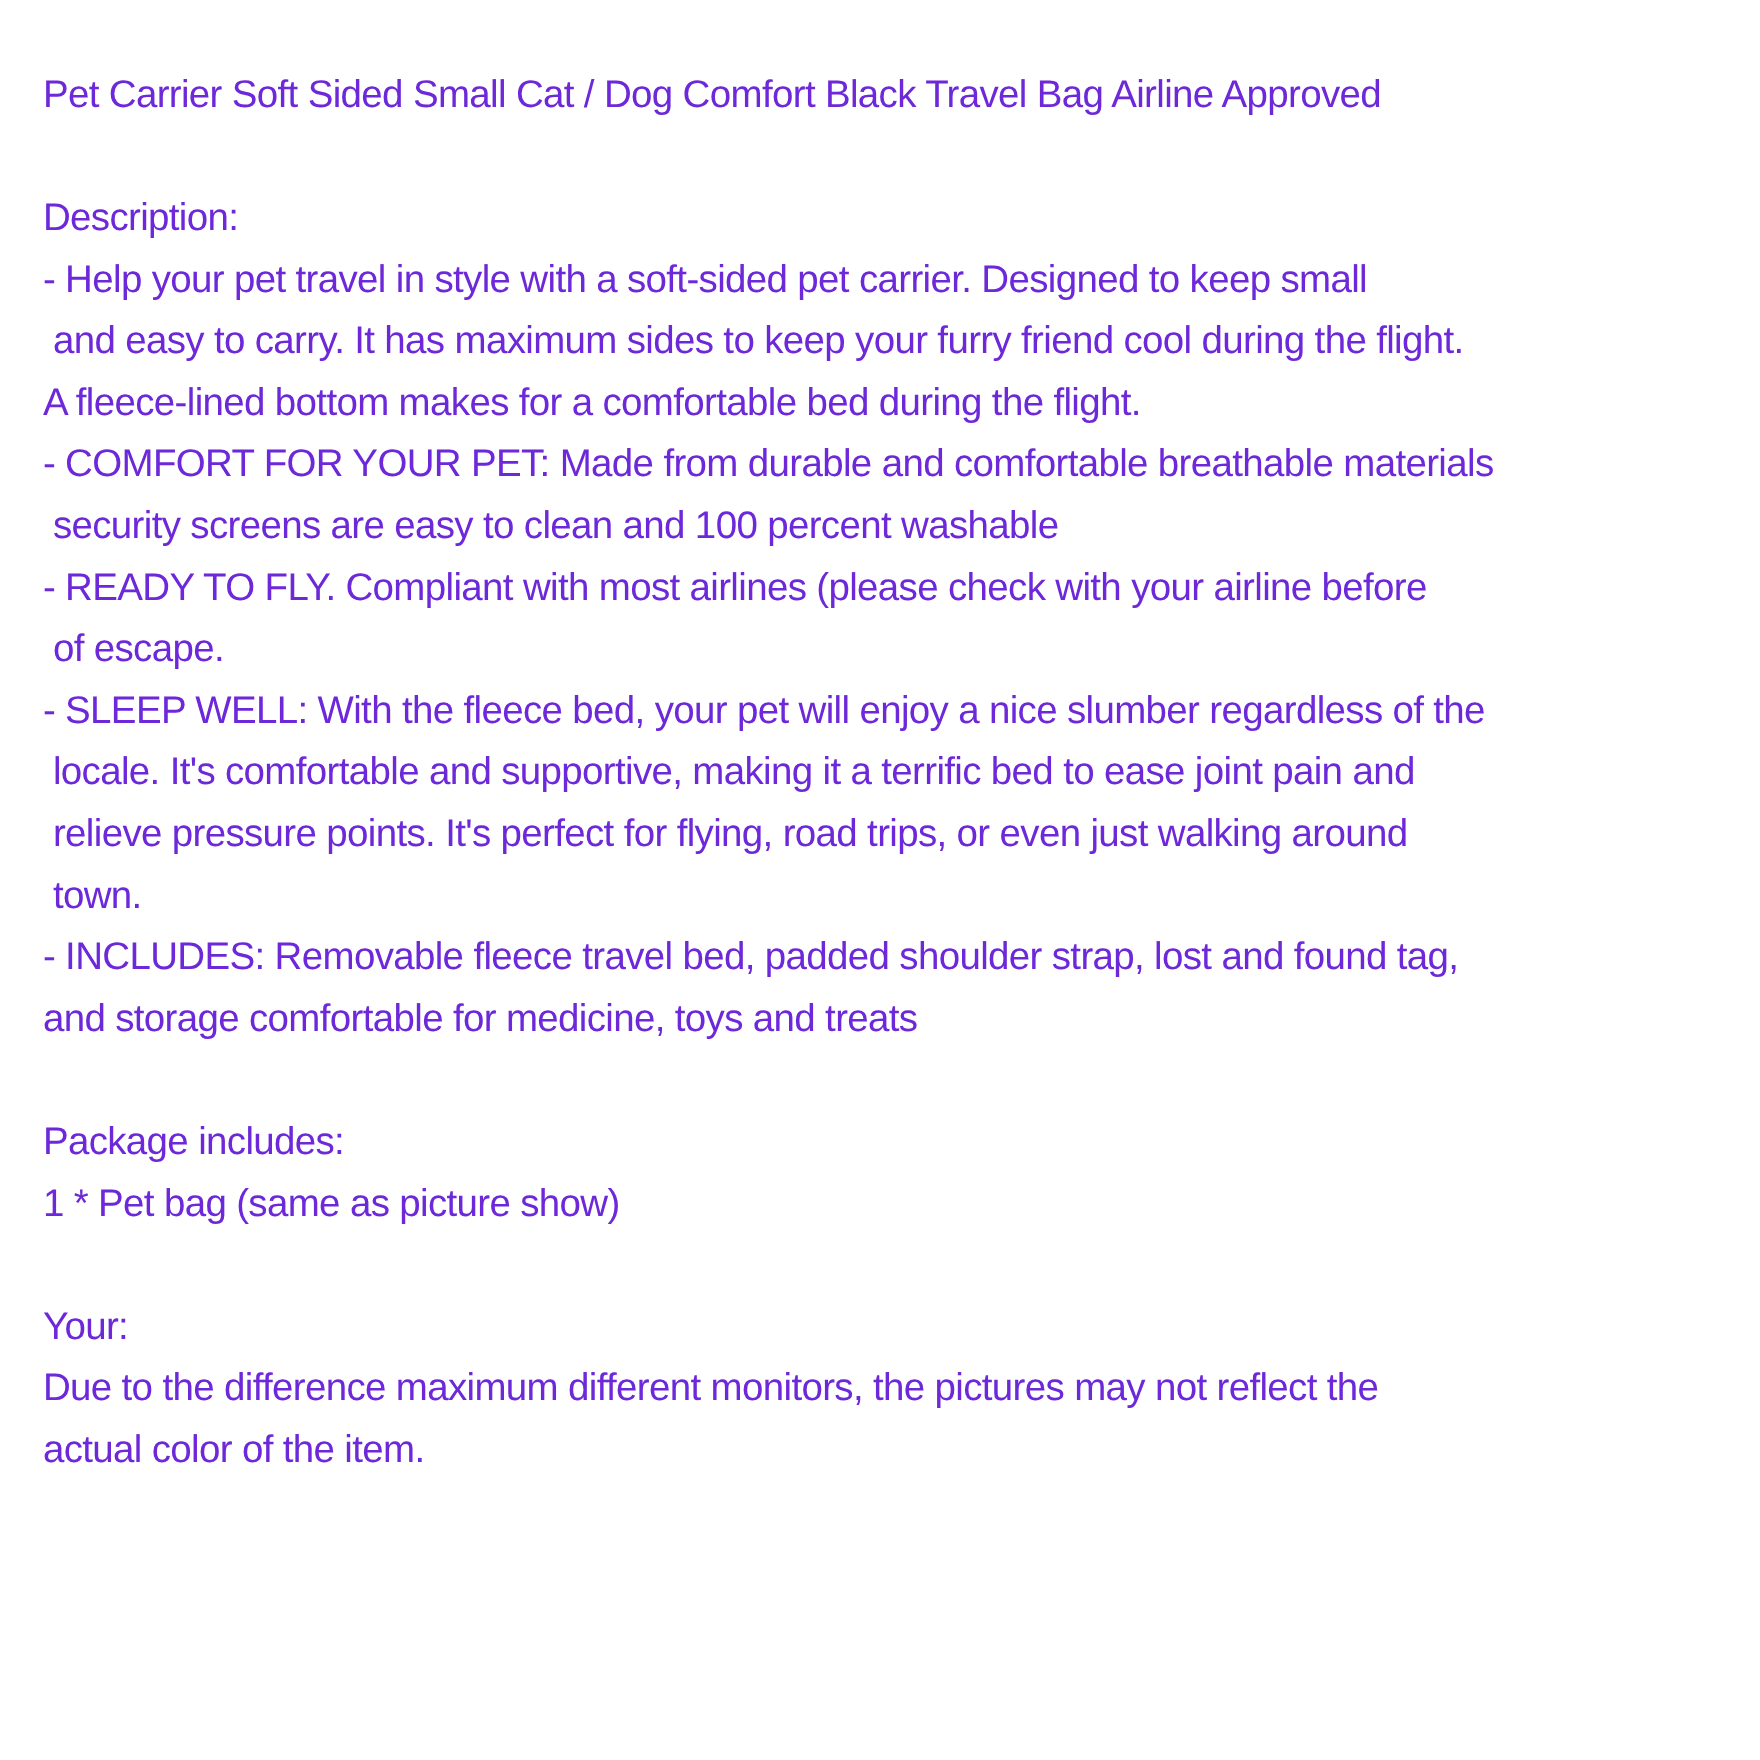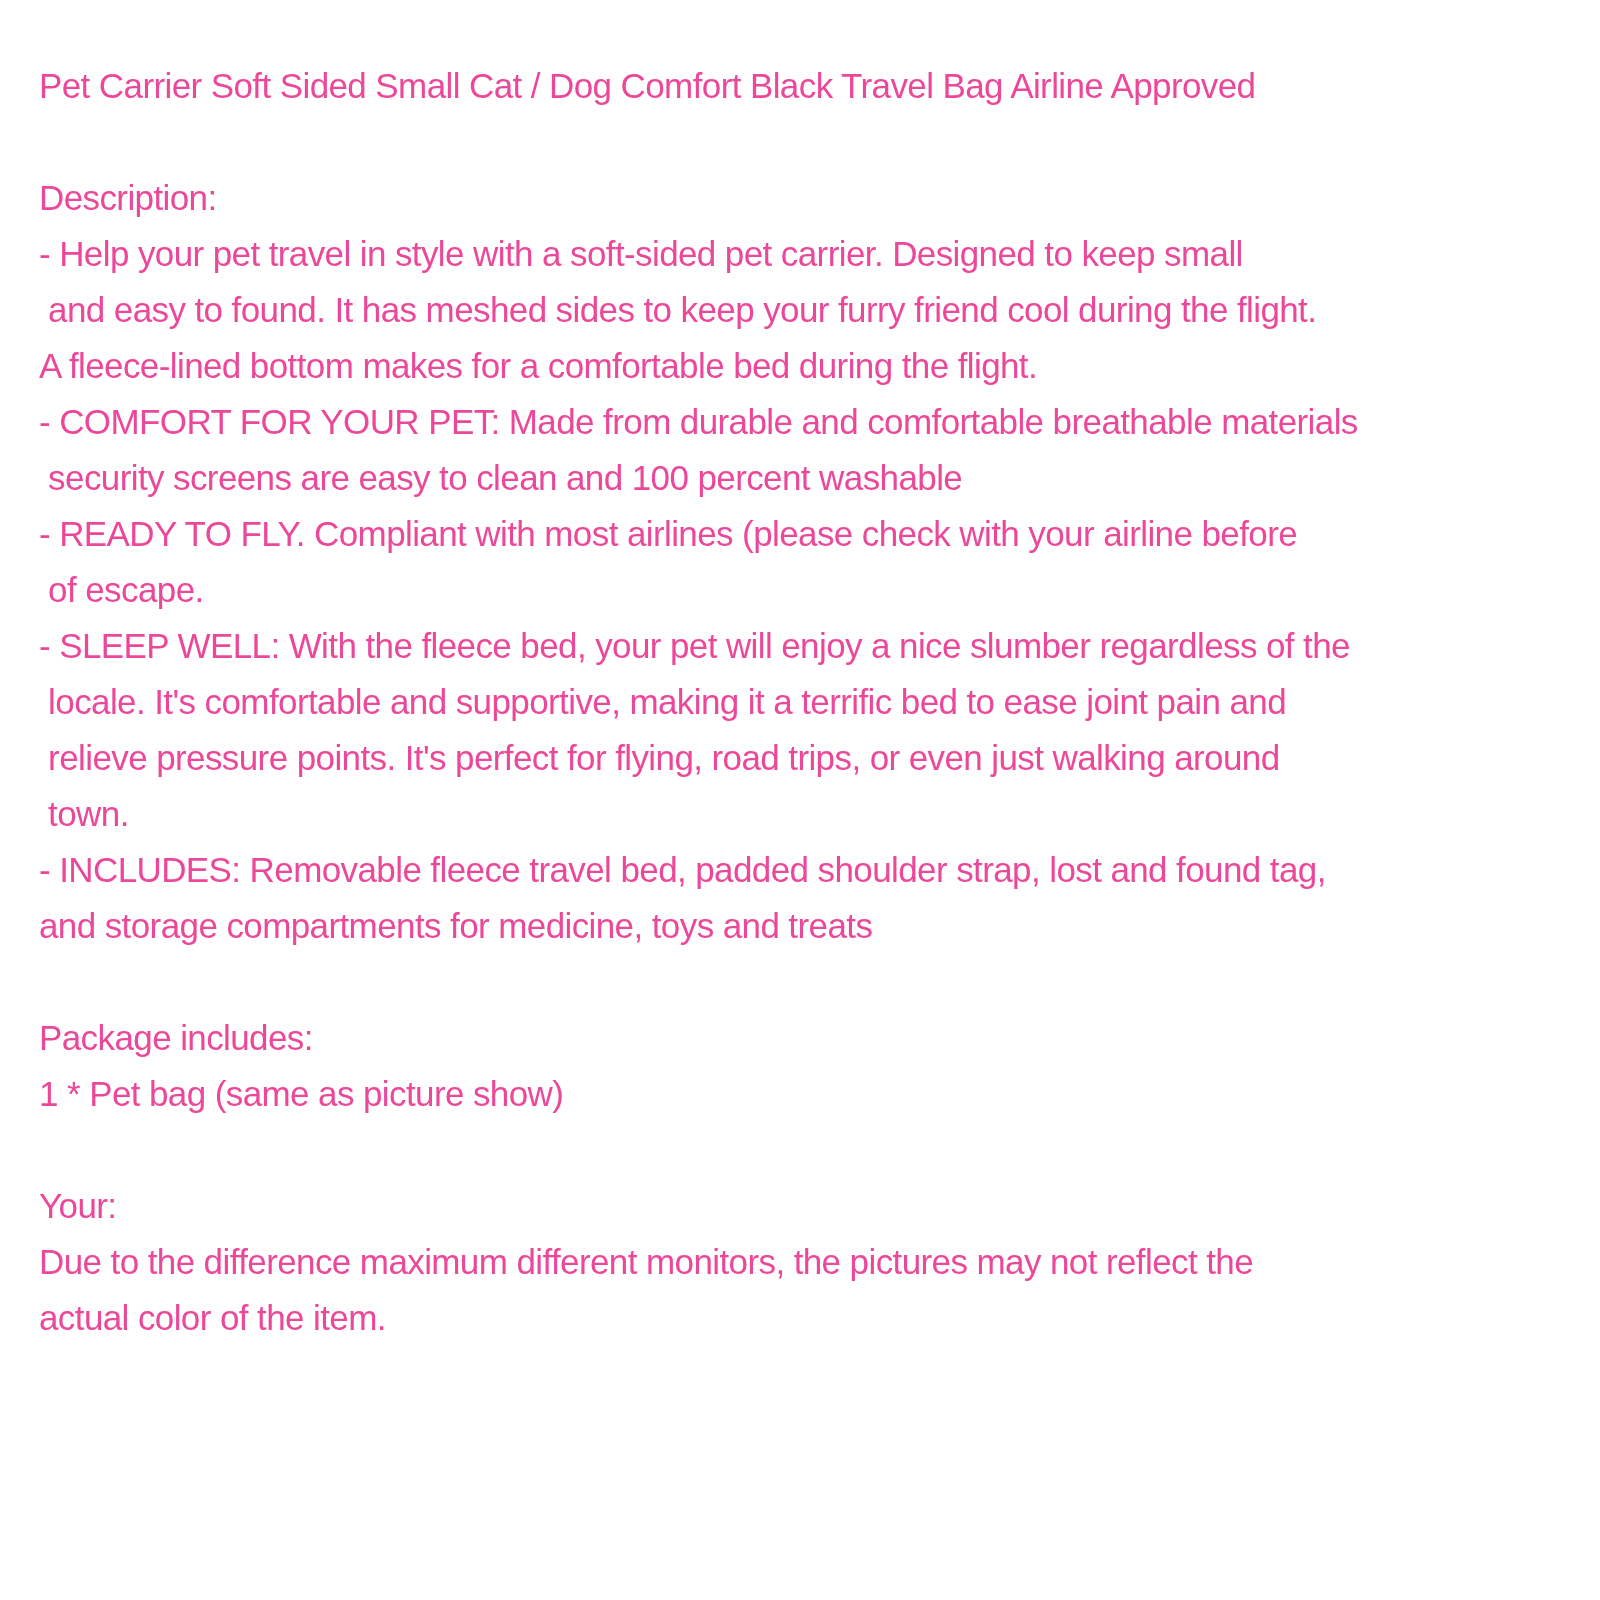--- a/index.html
+++ b/index.html
@@ -1,46 +1,46 @@
 <!DOCTYPE html>
 <html><head>
 <meta charset="utf-8">
 <style>
   html, body { margin: 0; padding: 0; background: #ffffff; }
   body { width: 1600px; height: 1600px; overflow: hidden; position: relative; }
   .doc {
     position: absolute; left: 39px; top: 58px;
     font-family: "Liberation Sans", sans-serif;
-    font-size: 35px; color: #ec4899;
+    font-size: 35px; color: #6d28d9;
     letter-spacing: -0.6px;
   }
   .line { height: 56px; line-height: 56px; white-space: pre; }
   .gap { height: 56px; }
 </style>
 </head>
 <body>
 
 <div class="doc">
   <div class="line">Pet Carrier Soft Sided Small Cat / Dog Comfort Black Travel Bag Airline Approved</div>
   <div class="gap"></div>
 
   <div class="line">Description:</div>
   <div class="line">- Help your pet travel in style with a soft-sided pet carrier. Designed to keep small</div>
-  <div class="line"> and easy to found. It has meshed sides to keep your furry friend cool during the flight.</div>
+  <div class="line"> and easy to carry. It has maximum sides to keep your furry friend cool during the flight.</div>
   <div class="line">A fleece-lined bottom makes for a comfortable bed during the flight.</div>
   <div class="line">- COMFORT FOR YOUR PET: Made from durable and comfortable breathable materials</div>
   <div class="line"> security screens are easy to clean and 100 percent washable</div>
   <div class="line">- READY TO FLY. Compliant with most airlines (please check with your airline before</div>
   <div class="line"> of escape.</div>
   <div class="line">- SLEEP WELL: With the fleece bed, your pet will enjoy a nice slumber regardless of the</div>
   <div class="line"> locale. It's comfortable and supportive, making it a terrific bed to ease joint pain and</div>
   <div class="line"> relieve pressure points. It's perfect for flying, road trips, or even just walking around</div>
   <div class="line"> town.</div>
   <div class="line">- INCLUDES: Removable fleece travel bed, padded shoulder strap, lost and found tag,</div>
-  <div class="line">and storage compartments for medicine, toys and treats</div>
+  <div class="line">and storage comfortable for medicine, toys and treats</div>
   <div class="gap"></div>
 
   <div class="line">Package includes:</div>
   <div class="line">1 * Pet bag (same as picture show)</div>
   <div class="gap"></div>
 
   <div class="line">Your:</div>
   <div class="line">Due to the difference maximum different monitors, the pictures may not reflect the</div>
   <div class="line">actual color of the item.</div>
 </div>

